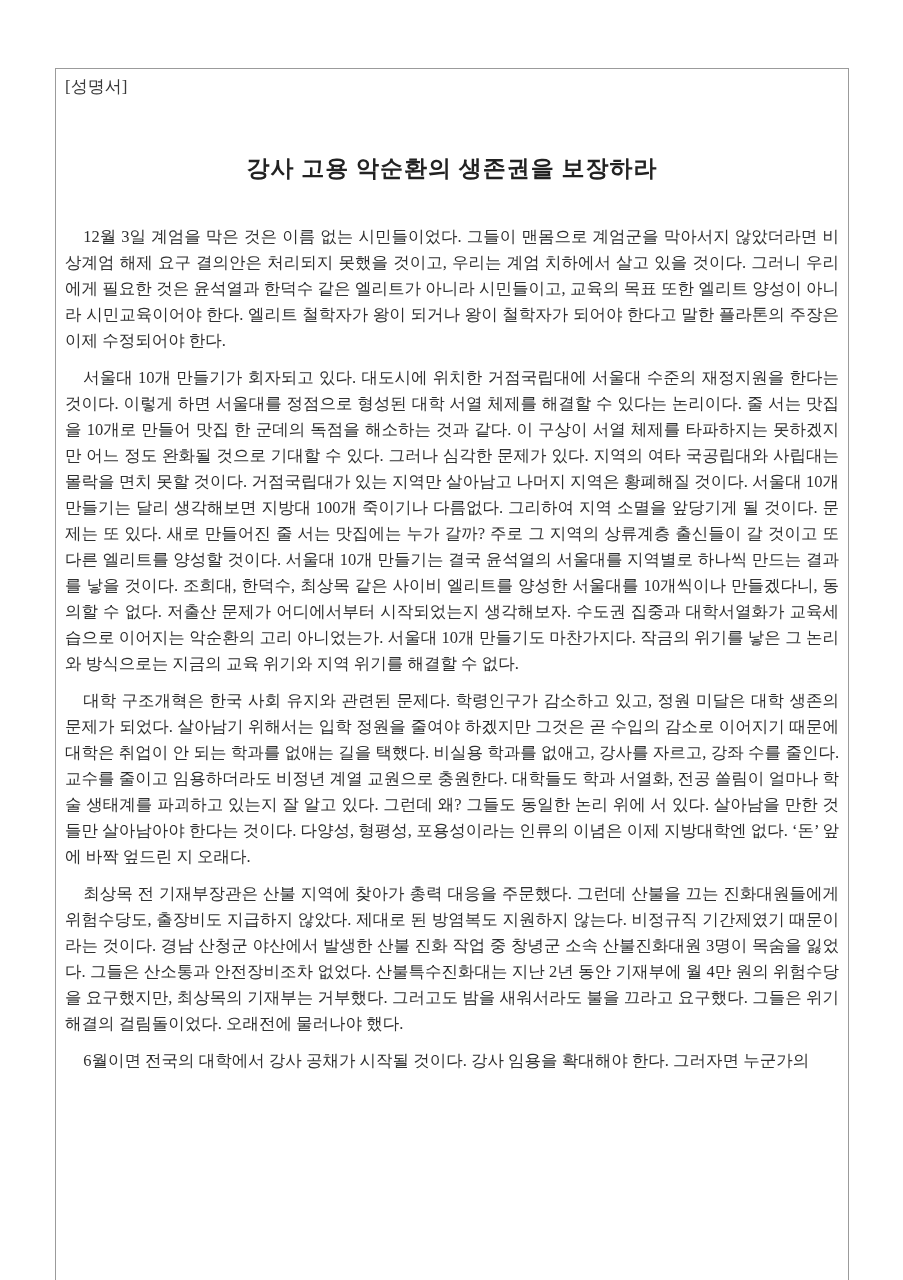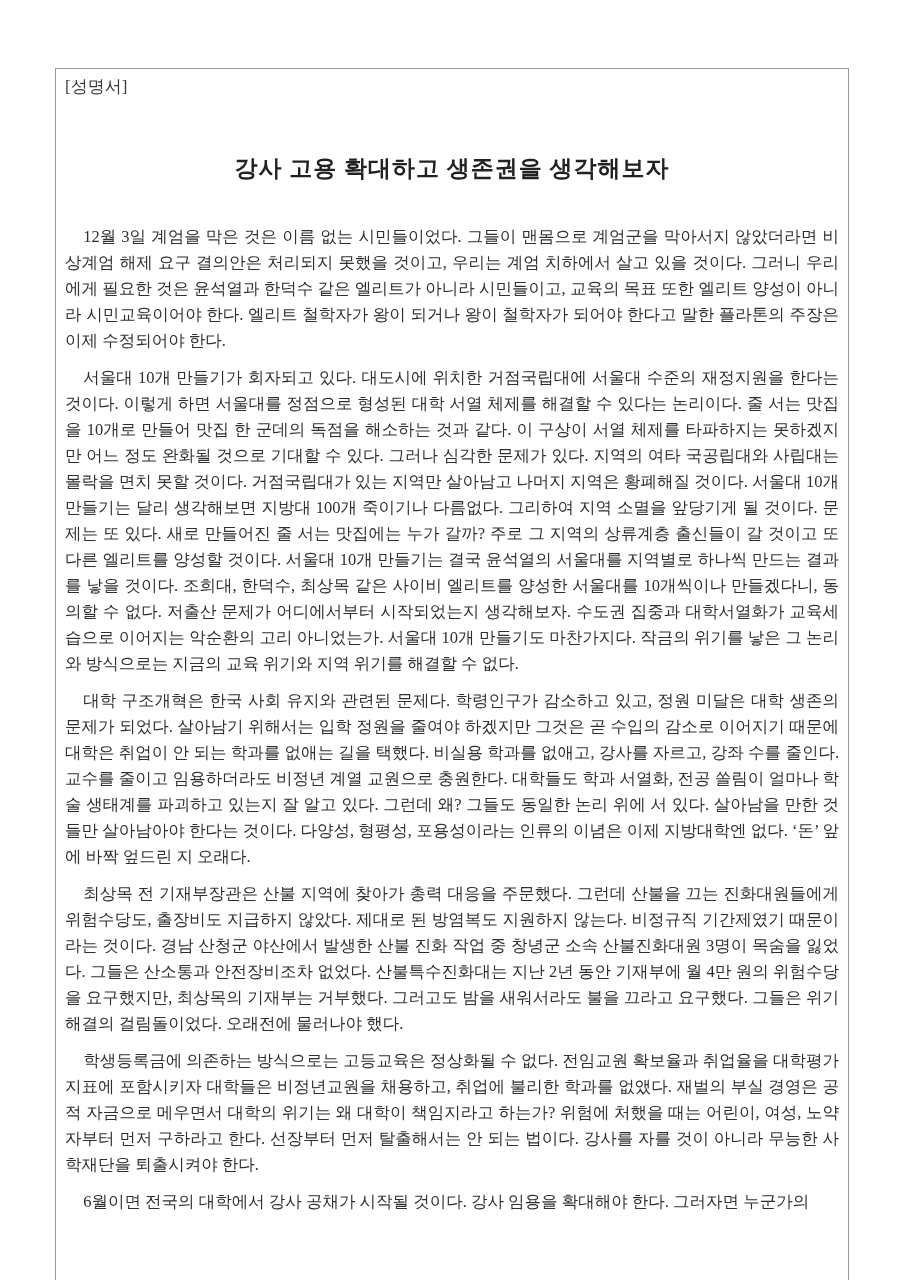--- a/index.html
+++ b/index.html
@@ -50,26 +50,25 @@
     color: #2f2f2f;
     font-family: Liberation Serif, serif;
   }
 </style>
 </head>
 <body>
 
 <div class="doc-box">
   <div class="doc-label">[성명서]</div>
 
-  <div class="doc-title">강사 고용 확대하고 생존권을 생각해보자</div>
+  <div class="doc-title">강사 고용 악순환의 생존권을 보장하라</div>
 
   <p class="para">12월 3일 계엄을 막은 것은 이름 없는 시민들이었다. 그들이 맨몸으로 계엄군을 막아서지 않았더라면 비상계엄 해제 요구 결의안은 처리되지 못했을 것이고, 우리는 계엄 치하에서 살고 있을 것이다. 그러니 우리에게 필요한 것은 윤석열과 한덕수 같은 엘리트가 아니라 시민들이고, 교육의 목표 또한 엘리트 양성이 아니라 시민교육이어야 한다. 엘리트 철학자가 왕이 되거나 왕이 철학자가 되어야 한다고 말한 플라톤의 주장은 이제 수정되어야 한다.</p>
 
   <p class="para">서울대 10개 만들기가 회자되고 있다. 대도시에 위치한 거점국립대에 서울대 수준의 재정지원을 한다는 것이다. 이렇게 하면 서울대를 정점으로 형성된 대학 서열 체제를 해결할 수 있다는 논리이다. 줄 서는 맛집을 10개로 만들어 맛집 한 군데의 독점을 해소하는 것과 같다. 이 구상이 서열 체제를 타파하지는 못하겠지만 어느 정도 완화될 것으로 기대할 수 있다. 그러나 심각한 문제가 있다. 지역의 여타 국공립대와 사립대는 몰락을 면치 못할 것이다. 거점국립대가 있는 지역만 살아남고 나머지 지역은 황폐해질 것이다. 서울대 10개 만들기는 달리 생각해보면 지방대 100개 죽이기나 다름없다. 그리하여 지역 소멸을 앞당기게 될 것이다. 문제는 또 있다. 새로 만들어진 줄 서는 맛집에는 누가 갈까? 주로 그 지역의 상류계층 출신들이 갈 것이고 또 다른 엘리트를 양성할 것이다. 서울대 10개 만들기는 결국 윤석열의 서울대를 지역별로 하나씩 만드는 결과를 낳을 것이다. 조희대, 한덕수, 최상목 같은 사이비 엘리트를 양성한 서울대를 10개씩이나 만들겠다니, 동의할 수 없다. 저출산 문제가 어디에서부터 시작되었는지 생각해보자. 수도권 집중과 대학서열화가 교육세습으로 이어지는 악순환의 고리 아니었는가. 서울대 10개 만들기도 마찬가지다. 작금의 위기를 낳은 그 논리와 방식으로는 지금의 교육 위기와 지역 위기를 해결할 수 없다.</p>
 
   <p class="para">대학 구조개혁은 한국 사회 유지와 관련된 문제다. 학령인구가 감소하고 있고, 정원 미달은 대학 생존의 문제가 되었다. 살아남기 위해서는 입학 정원을 줄여야 하겠지만 그것은 곧 수입의 감소로 이어지기 때문에 대학은 취업이 안 되는 학과를 없애는 길을 택했다. 비실용 학과를 없애고, 강사를 자르고, 강좌 수를 줄인다. 교수를 줄이고 임용하더라도 비정년 계열 교원으로 충원한다. 대학들도 학과 서열화, 전공 쏠림이 얼마나 학술 생태계를 파괴하고 있는지 잘 알고 있다. 그런데 왜? 그들도 동일한 논리 위에 서 있다. 살아남을 만한 것들만 살아남아야 한다는 것이다. 다양성, 형평성, 포용성이라는 인류의 이념은 이제 지방대학엔 없다. ‘돈’ 앞에 바짝 엎드린 지 오래다.</p>
 
   <p class="para">최상목 전 기재부장관은 산불 지역에 찾아가 총력 대응을 주문했다. 그런데 산불을 끄는 진화대원들에게 위험수당도, 출장비도 지급하지 않았다. 제대로 된 방염복도 지원하지 않는다. 비정규직 기간제였기 때문이라는 것이다. 경남 산청군 야산에서 발생한 산불 진화 작업 중 창녕군 소속 산불진화대원 3명이 목숨을 잃었다. 그들은 산소통과 안전장비조차 없었다. 산불특수진화대는 지난 2년 동안 기재부에 월 4만 원의 위험수당을 요구했지만, 최상목의 기재부는 거부했다. 그러고도 밤을 새워서라도 불을 끄라고 요구했다. 그들은 위기 해결의 걸림돌이었다. 오래전에 물러나야 했다.</p>
 
-  <p class="para">학생등록금에 의존하는 방식으로는 고등교육은 정상화될 수 없다. 전임교원 확보율과 취업율을 대학평가 지표에 포함시키자 대학들은 비정년교원을 채용하고, 취업에 불리한 학과를 없앴다. 재벌의 부실 경영은 공적 자금으로 메우면서 대학의 위기는 왜 대학이 책임지라고 하는가? 위험에 처했을 때는 어린이, 여성, 노약자부터 먼저 구하라고 한다. 선장부터 먼저 탈출해서는 안 되는 법이다. 강사를 자를 것이 아니라 무능한 사학재단을 퇴출시켜야 한다.</p>
 
   <p class="para">6월이면 전국의 대학에서 강사 공채가 시작될 것이다. 강사 임용을 확대해야 한다. 그러자면 누군가의</p>
 </div>
 
 </body></html>

